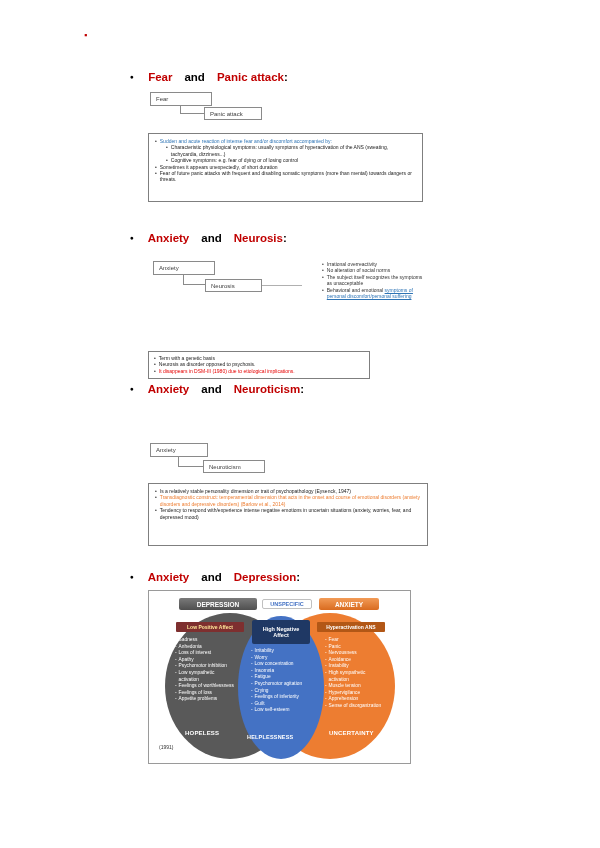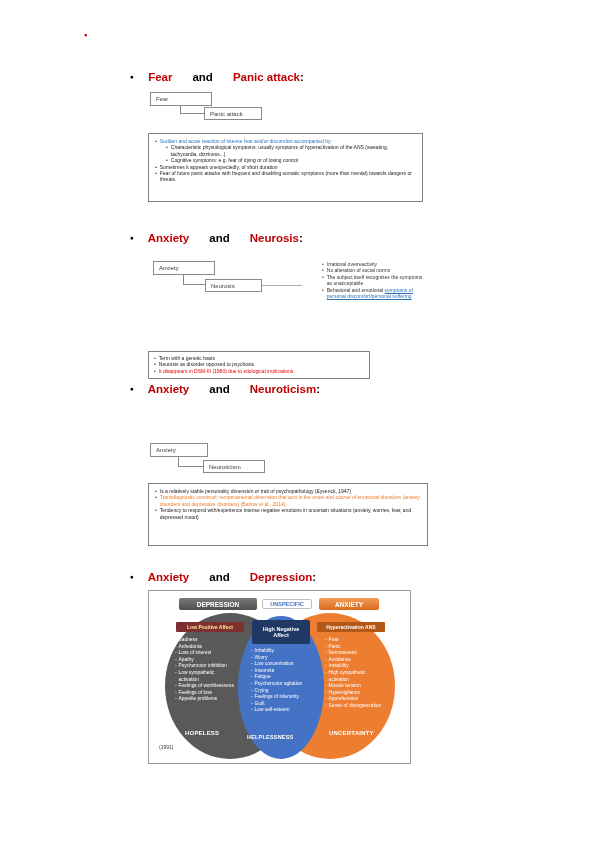--- a/index.html
+++ b/index.html
@@ -6,21 +6,21 @@
   .page{position:relative;width:600px;height:848px;margin:0 auto;background:#ffffff;
         font-family:"Liberation Sans",sans-serif;overflow:hidden;}
 
   
   .corner-mark{position:absolute;left:84px;top:30px;color:#C00000;font-size:9px;font-weight:bold;}
 
   
   .heading{position:absolute;left:130px;font-size:11.5px;font-weight:bold;color:#000;}
   .heading::before{content:"●";font-size:6.5px;vertical-align:2px;margin-right:11px;color:#000;}
   .red{color:#C00000;}
-  .heading .mid{padding:0 20px;}
+  .heading .mid{padding:0 12px;}
 
   
   .dbox{position:absolute;border:1px solid #8a8a8a;background:#fff;font-size:6px;color:#404040;
         display:flex;align-items:center;padding-left:5px;box-sizing:border-box;}
   .vline{position:absolute;width:1px;background:#8a8a8a;}
   .hline{position:absolute;height:1px;background:#8a8a8a;}
 
   
   .tbox{position:absolute;border:1px solid #7f7f7f;background:#fff;box-sizing:border-box;padding:4px 6px;}
   .tl{font-size:5px;line-height:6.4px;color:#222;display:flex;}

